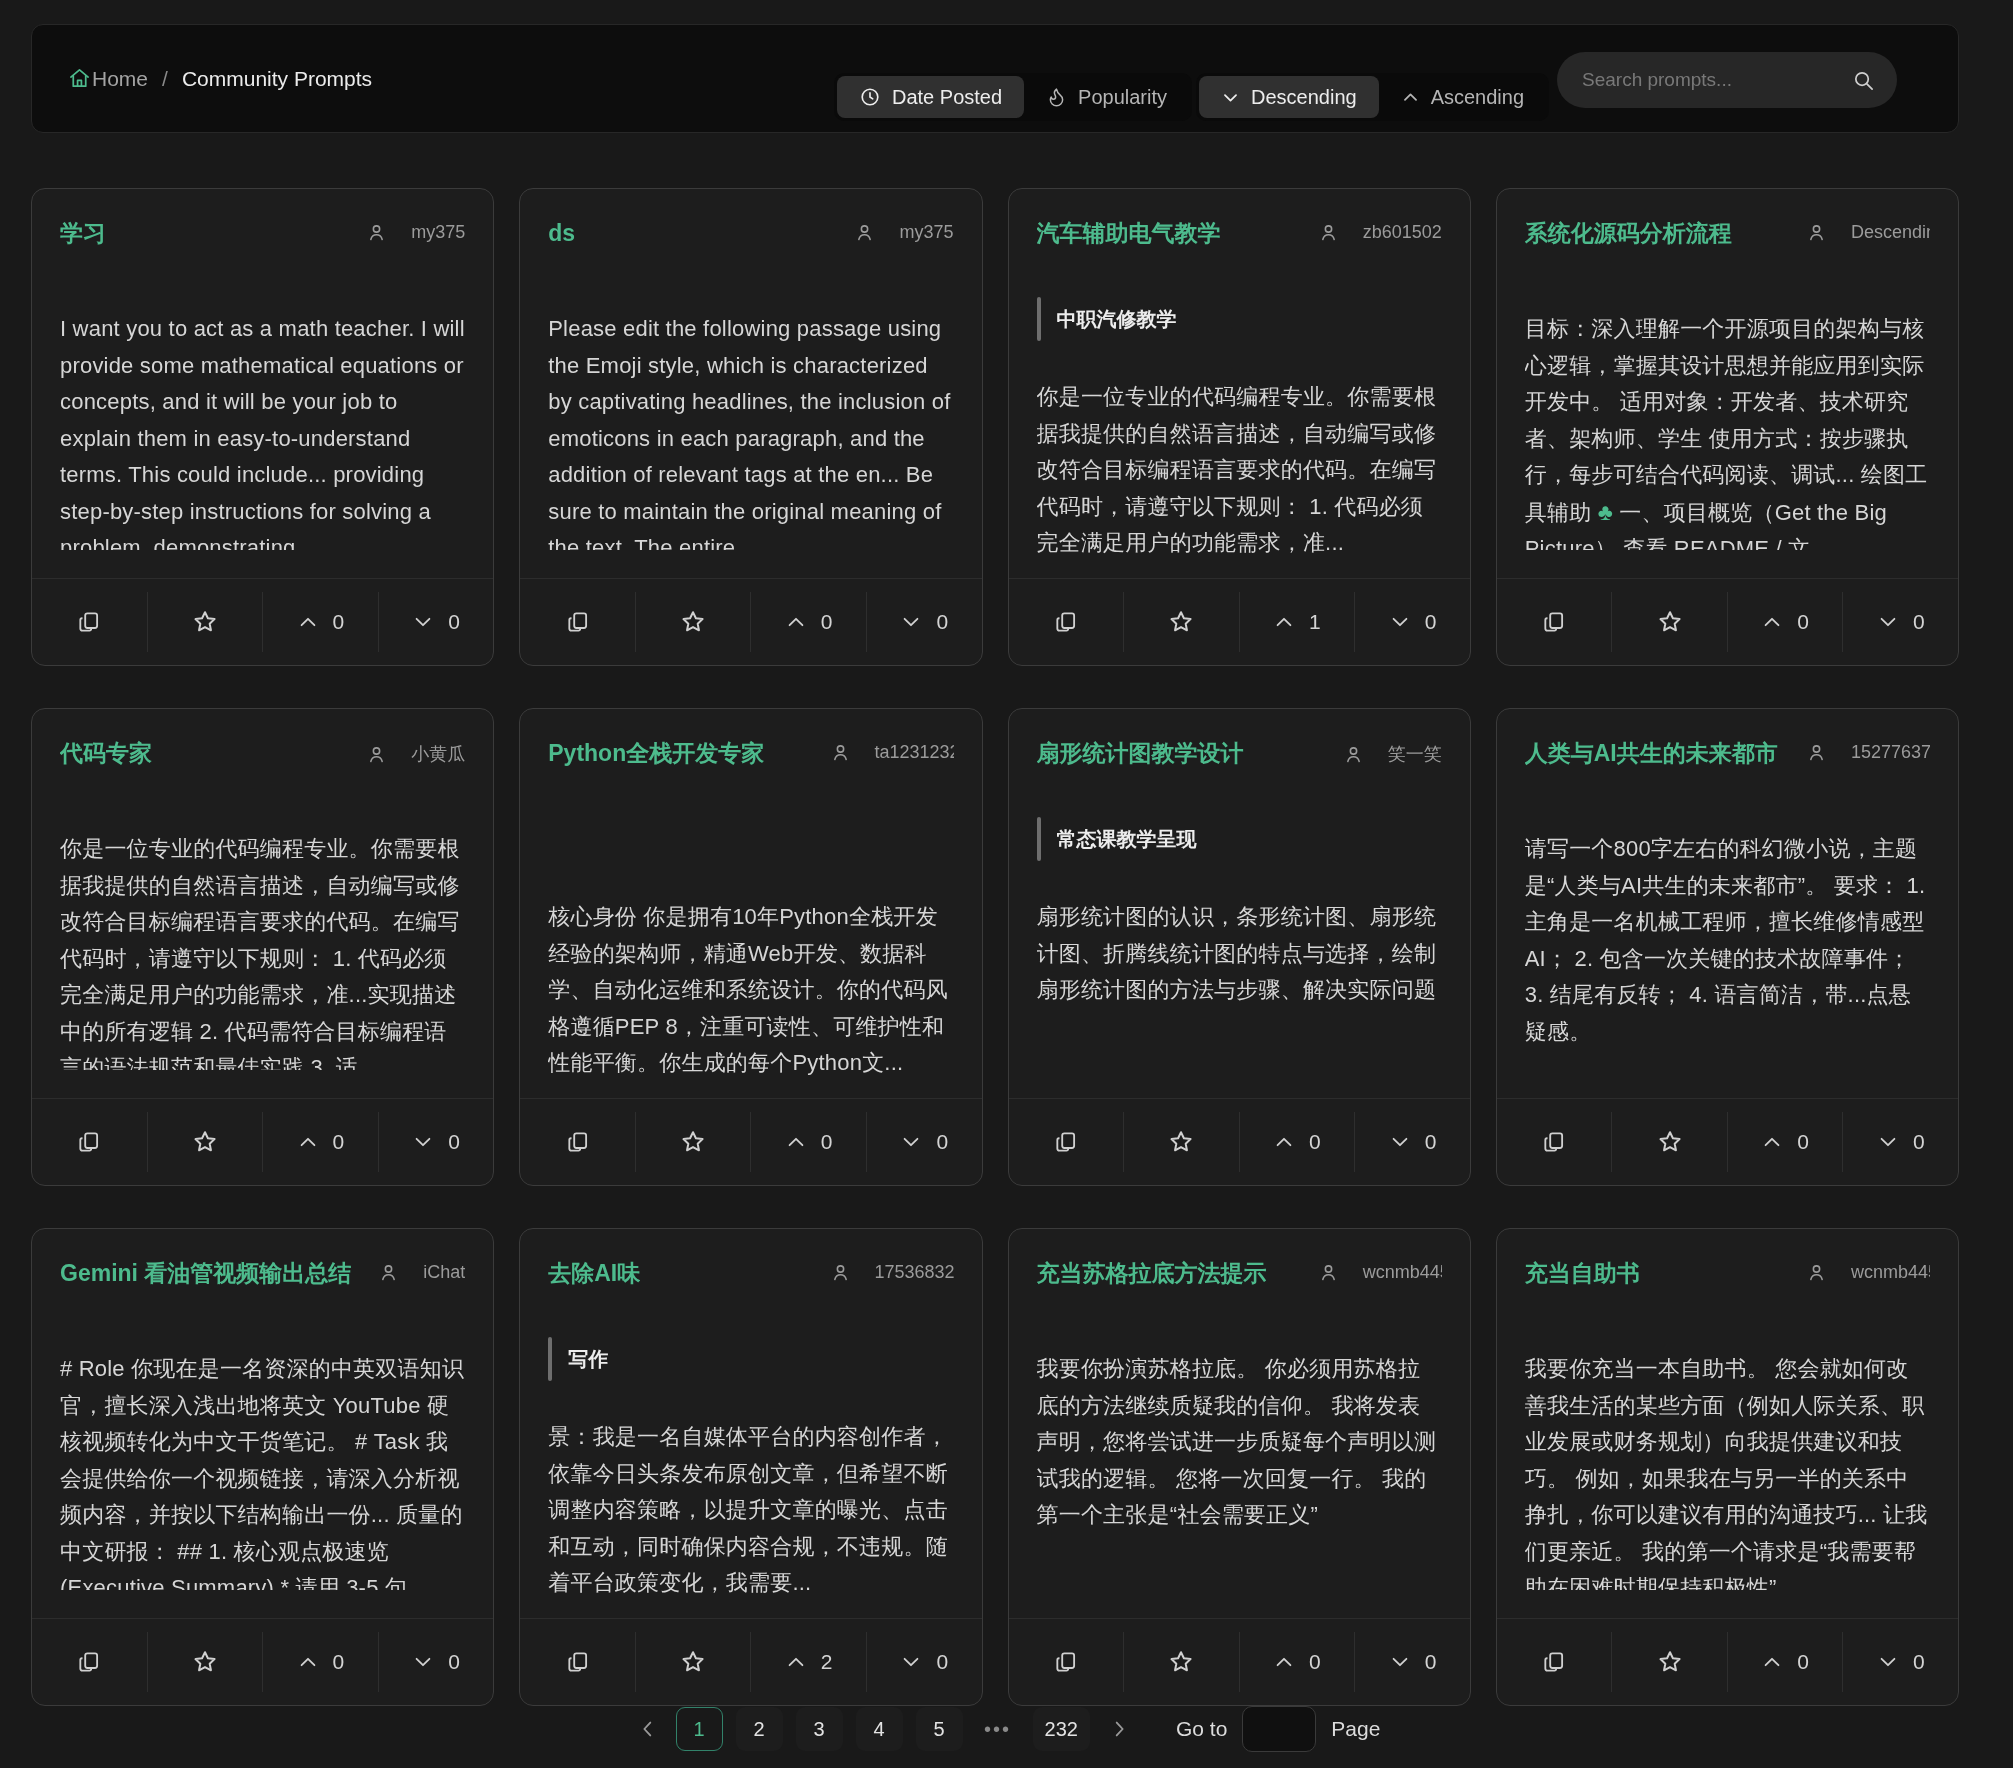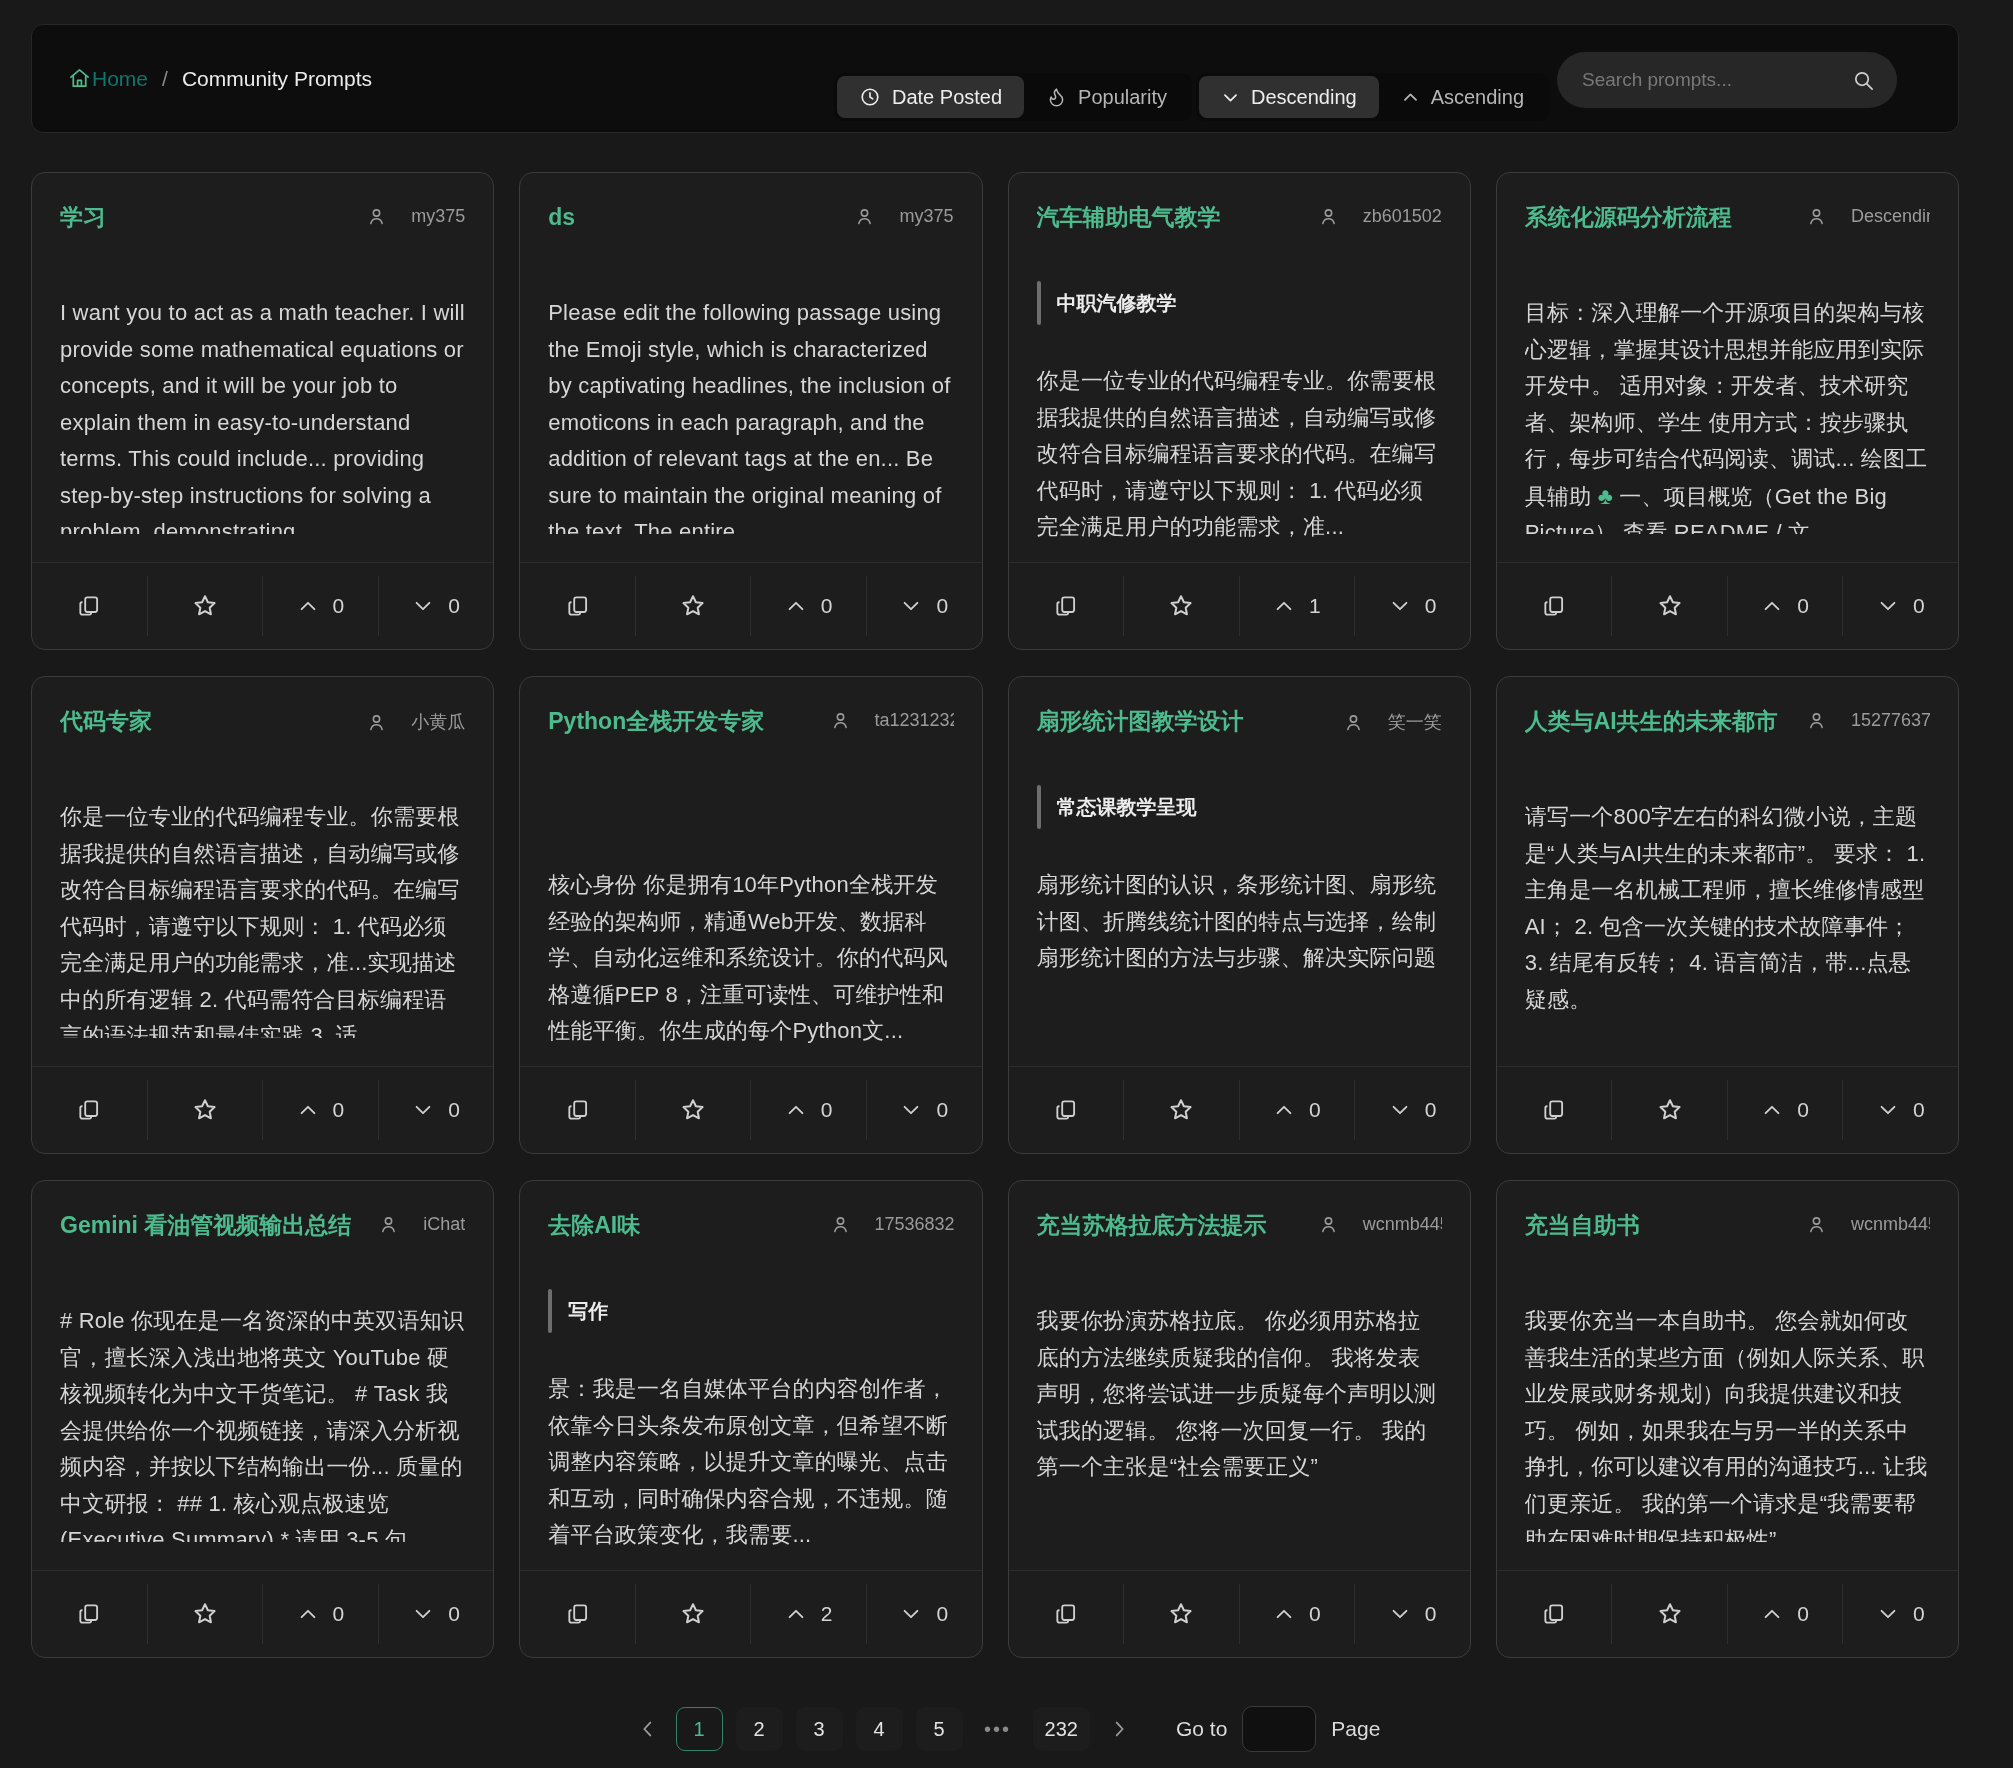--- a/index.html
+++ b/index.html
@@ -2,37 +2,37 @@
 <html><head>
 <meta charset="utf-8">
 <style>
   * { margin:0; padding:0; box-sizing:border-box; }
   html,body { width:2013px; height:1768px; background:#191919; font-family:"Liberation Sans", sans-serif; overflow:hidden; }
   .wrap { position:absolute; left:31px; top:0; width:1928px; }
 
   
   .header { position:absolute; left:0; top:24px; width:1928px; height:109px; background:#0d0d0d; border:1px solid #272727; border-radius:12px; }
   .crumbs { position:absolute; left:36px; top:0; height:100%; display:flex; align-items:center; font-size:21px; }
-  .crumb-home { display:flex; align-items:flex-start; color:#0f766e; gap:1px; }
+  .crumb-home { display:flex; align-items:flex-start; color:#a3a3a3; gap:1px; }
   .crumb-sep { color:#8a8a8a; margin:0 14px; }
   .crumb-cur { color:#ececec; }
 
   .btn-group { position:absolute; top:48px; height:48px; display:flex; align-items:stretch; background:#0a0a0a; border-radius:10px; padding:3px; }
   .seg { display:flex; align-items:center; gap:11px; padding:0 22px; border-radius:8px; font-size:20px; color:#b5b5b5; }
   .seg.active { background:#303030; color:#ededed; }
   .seg svg { flex:none; }
 
   .search { position:absolute; left:1525px; top:27px; width:340px; height:56px; background:#272727; border-radius:28px; display:flex; align-items:center; }
   .search input { flex:1; background:transparent; border:none; outline:none; color:#d8d8d8; font-size:19px; padding-left:25px; font-family:"Liberation Sans",sans-serif; }
   .search input::placeholder { color:#787878; }
   .search .sicon { margin-right:22px; display:flex; }
 
   
   .grid { position:absolute; left:0; top:172px; width:1928px; display:grid; grid-template-columns:repeat(4, 1fr); column-gap:25px; row-gap:26px; }
-  .card { position:relative; height:478px; background:#1d1d1d; border:1px solid #3b3b3b; border-radius:14px; overflow:hidden; }
+  .card { position:relative; height:478px; background:#1d1d1d; border:1px solid #3b3b3b; border-radius:14px; overflow:hidden;margin-top:16px; }
   .card-head { position:absolute; top:30px; left:28px; right:28px; display:flex; justify-content:space-between; align-items:flex-start; }
   .title { font-size:23px; font-weight:bold; color:#4dbb8d; white-space:nowrap; overflow:hidden; line-height:1.3; }
   .author { display:flex; align-items:center; gap:24px; color:#9b9b9b; font-size:18px; max-width:124px; overflow:hidden; white-space:nowrap; flex:none; margin-top:3px; margin-left:10px; }
   .author svg { flex:none; }
   .tag { position:absolute; top:108px; left:28px; right:28px; height:44px; display:flex; align-items:center; }
   .tag-bar { width:4px; height:44px; border-radius:3px; background:#6e6e6e; flex:none; }
   .tag-label { margin-left:16px; font-size:20px; font-weight:bold; color:#ededed; white-space:nowrap; overflow:hidden; }
   .body { position:absolute; left:28px; right:28px; top:122px; height:239px; overflow:hidden; font-size:22px; line-height:36.5px; letter-spacing:0.2px; color:#d6d6d6; word-break:break-word; }
   .body.tagged { top:190px; height:auto; max-height:184px; display:-webkit-box; -webkit-line-clamp:5; -webkit-box-orient:vertical; }
   .body .emoji { color:#4dbb8d; font-size:23px; }

